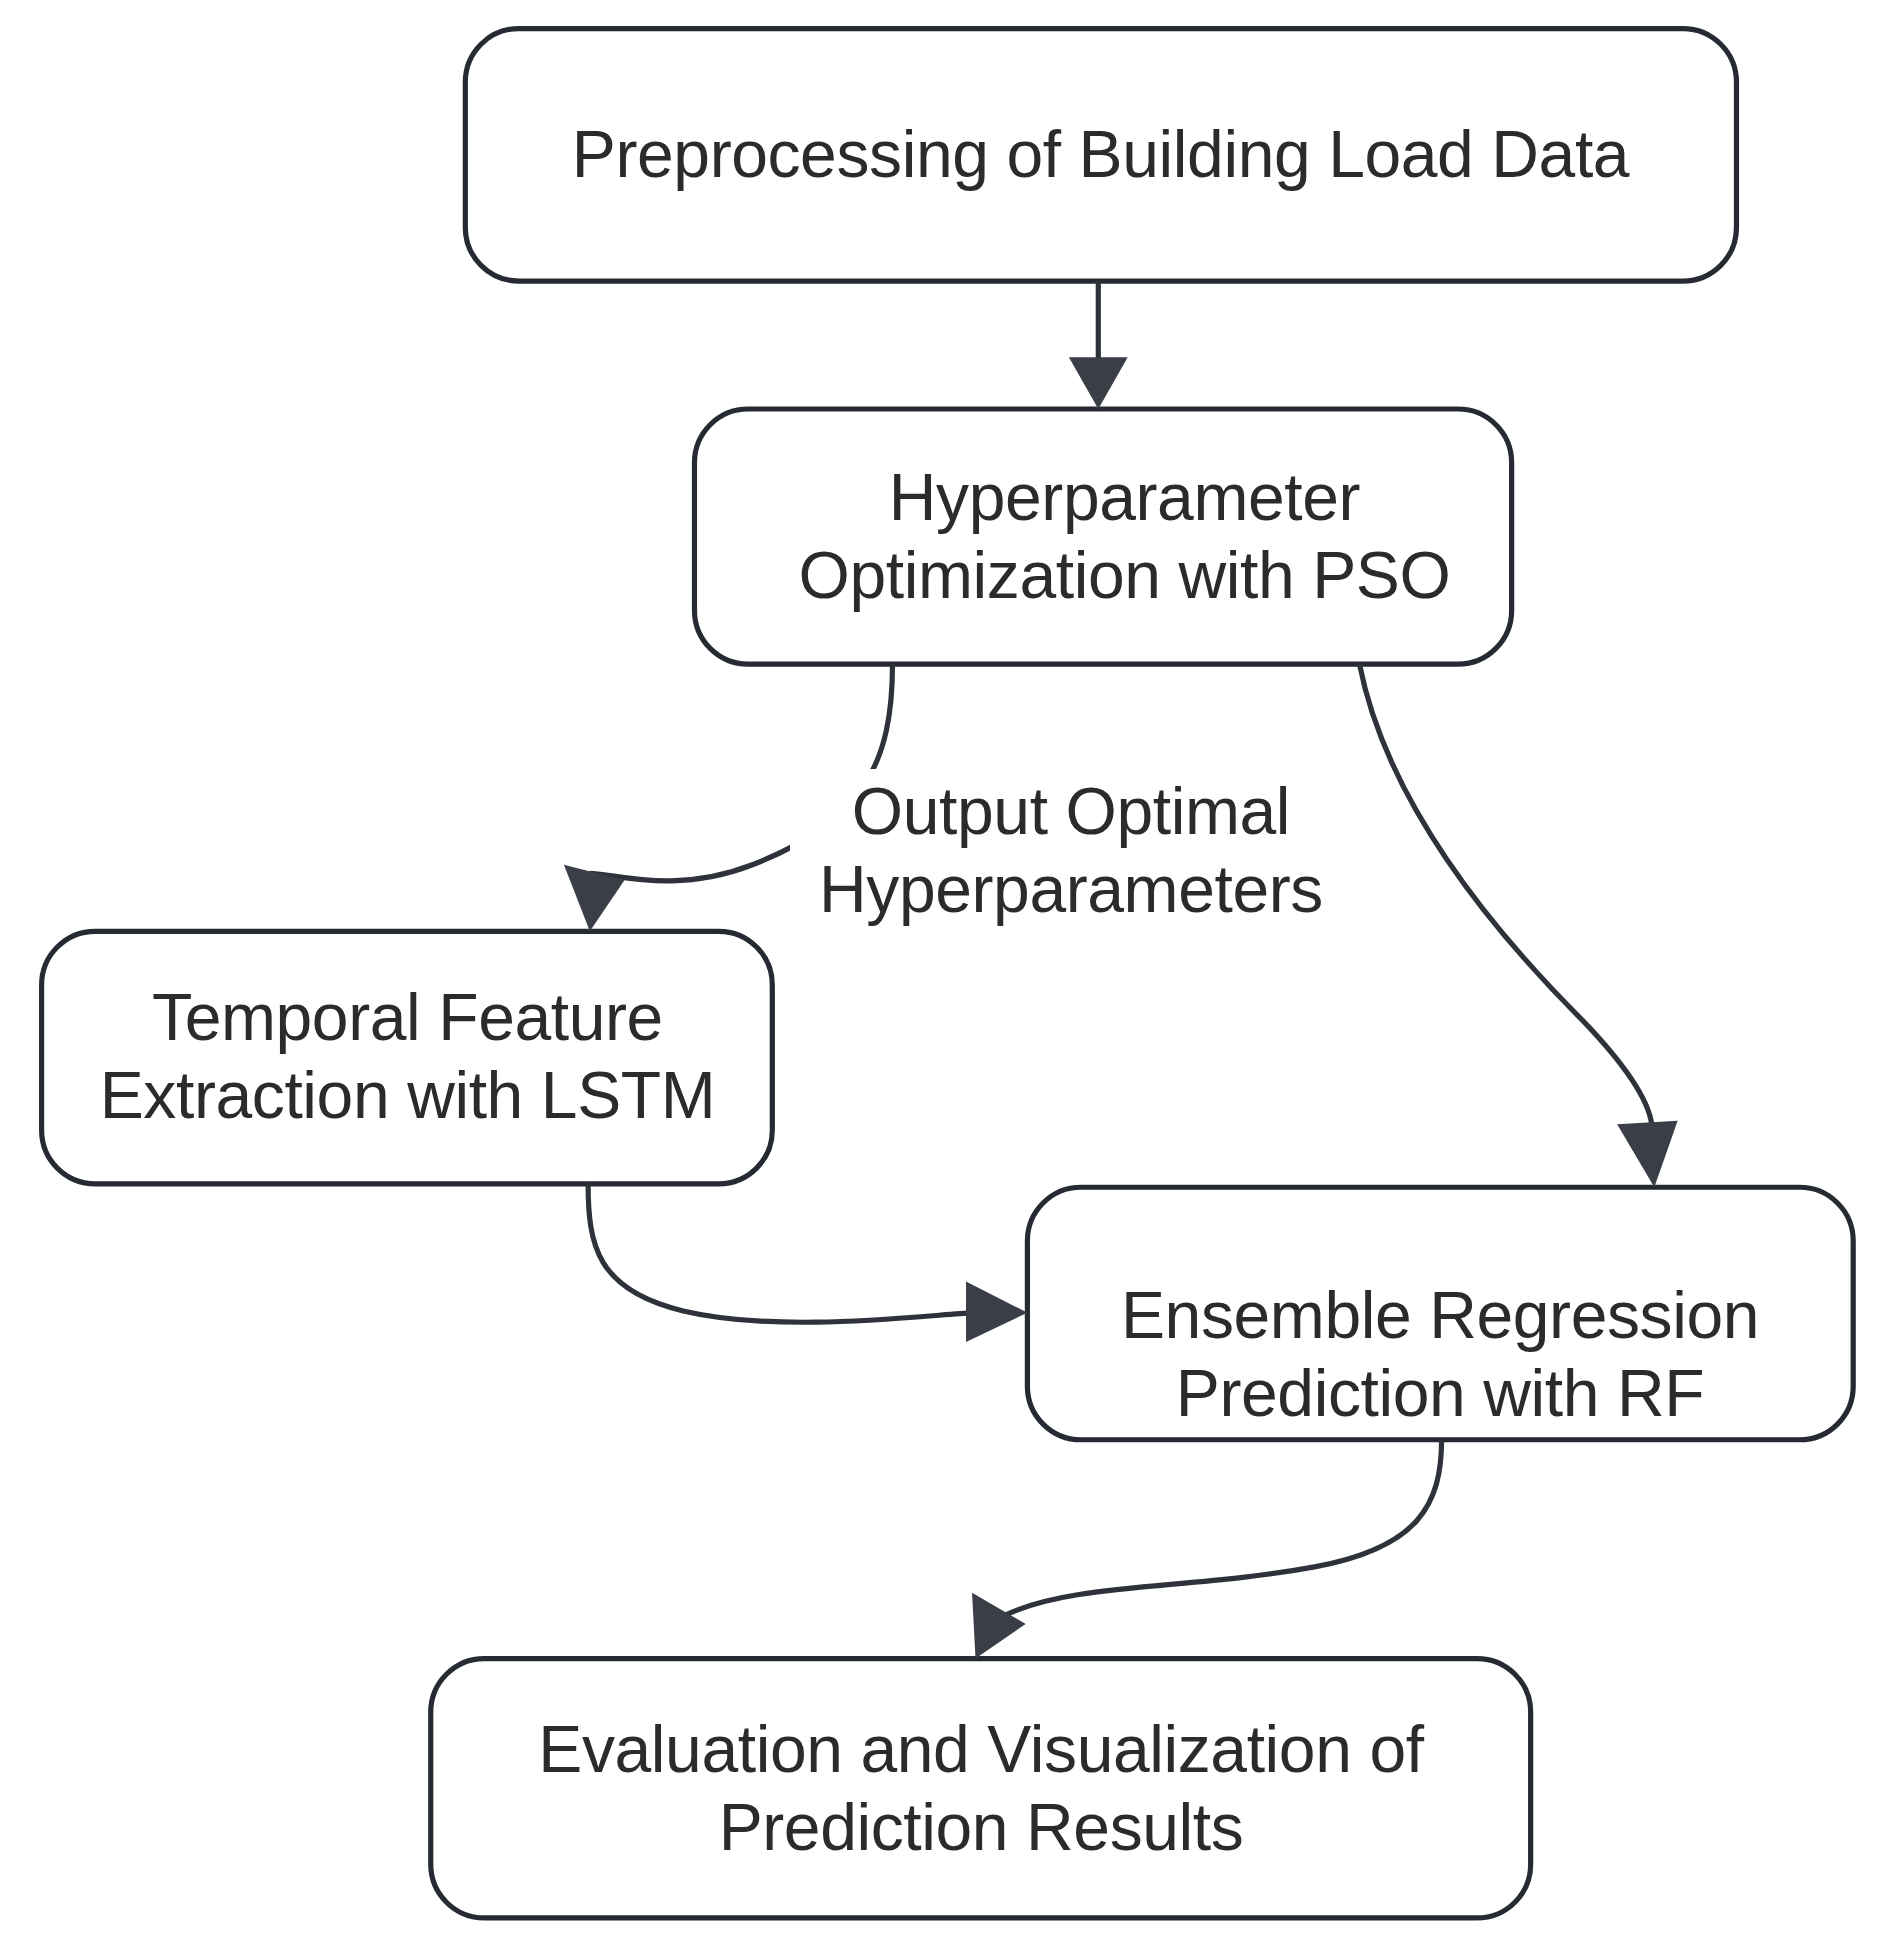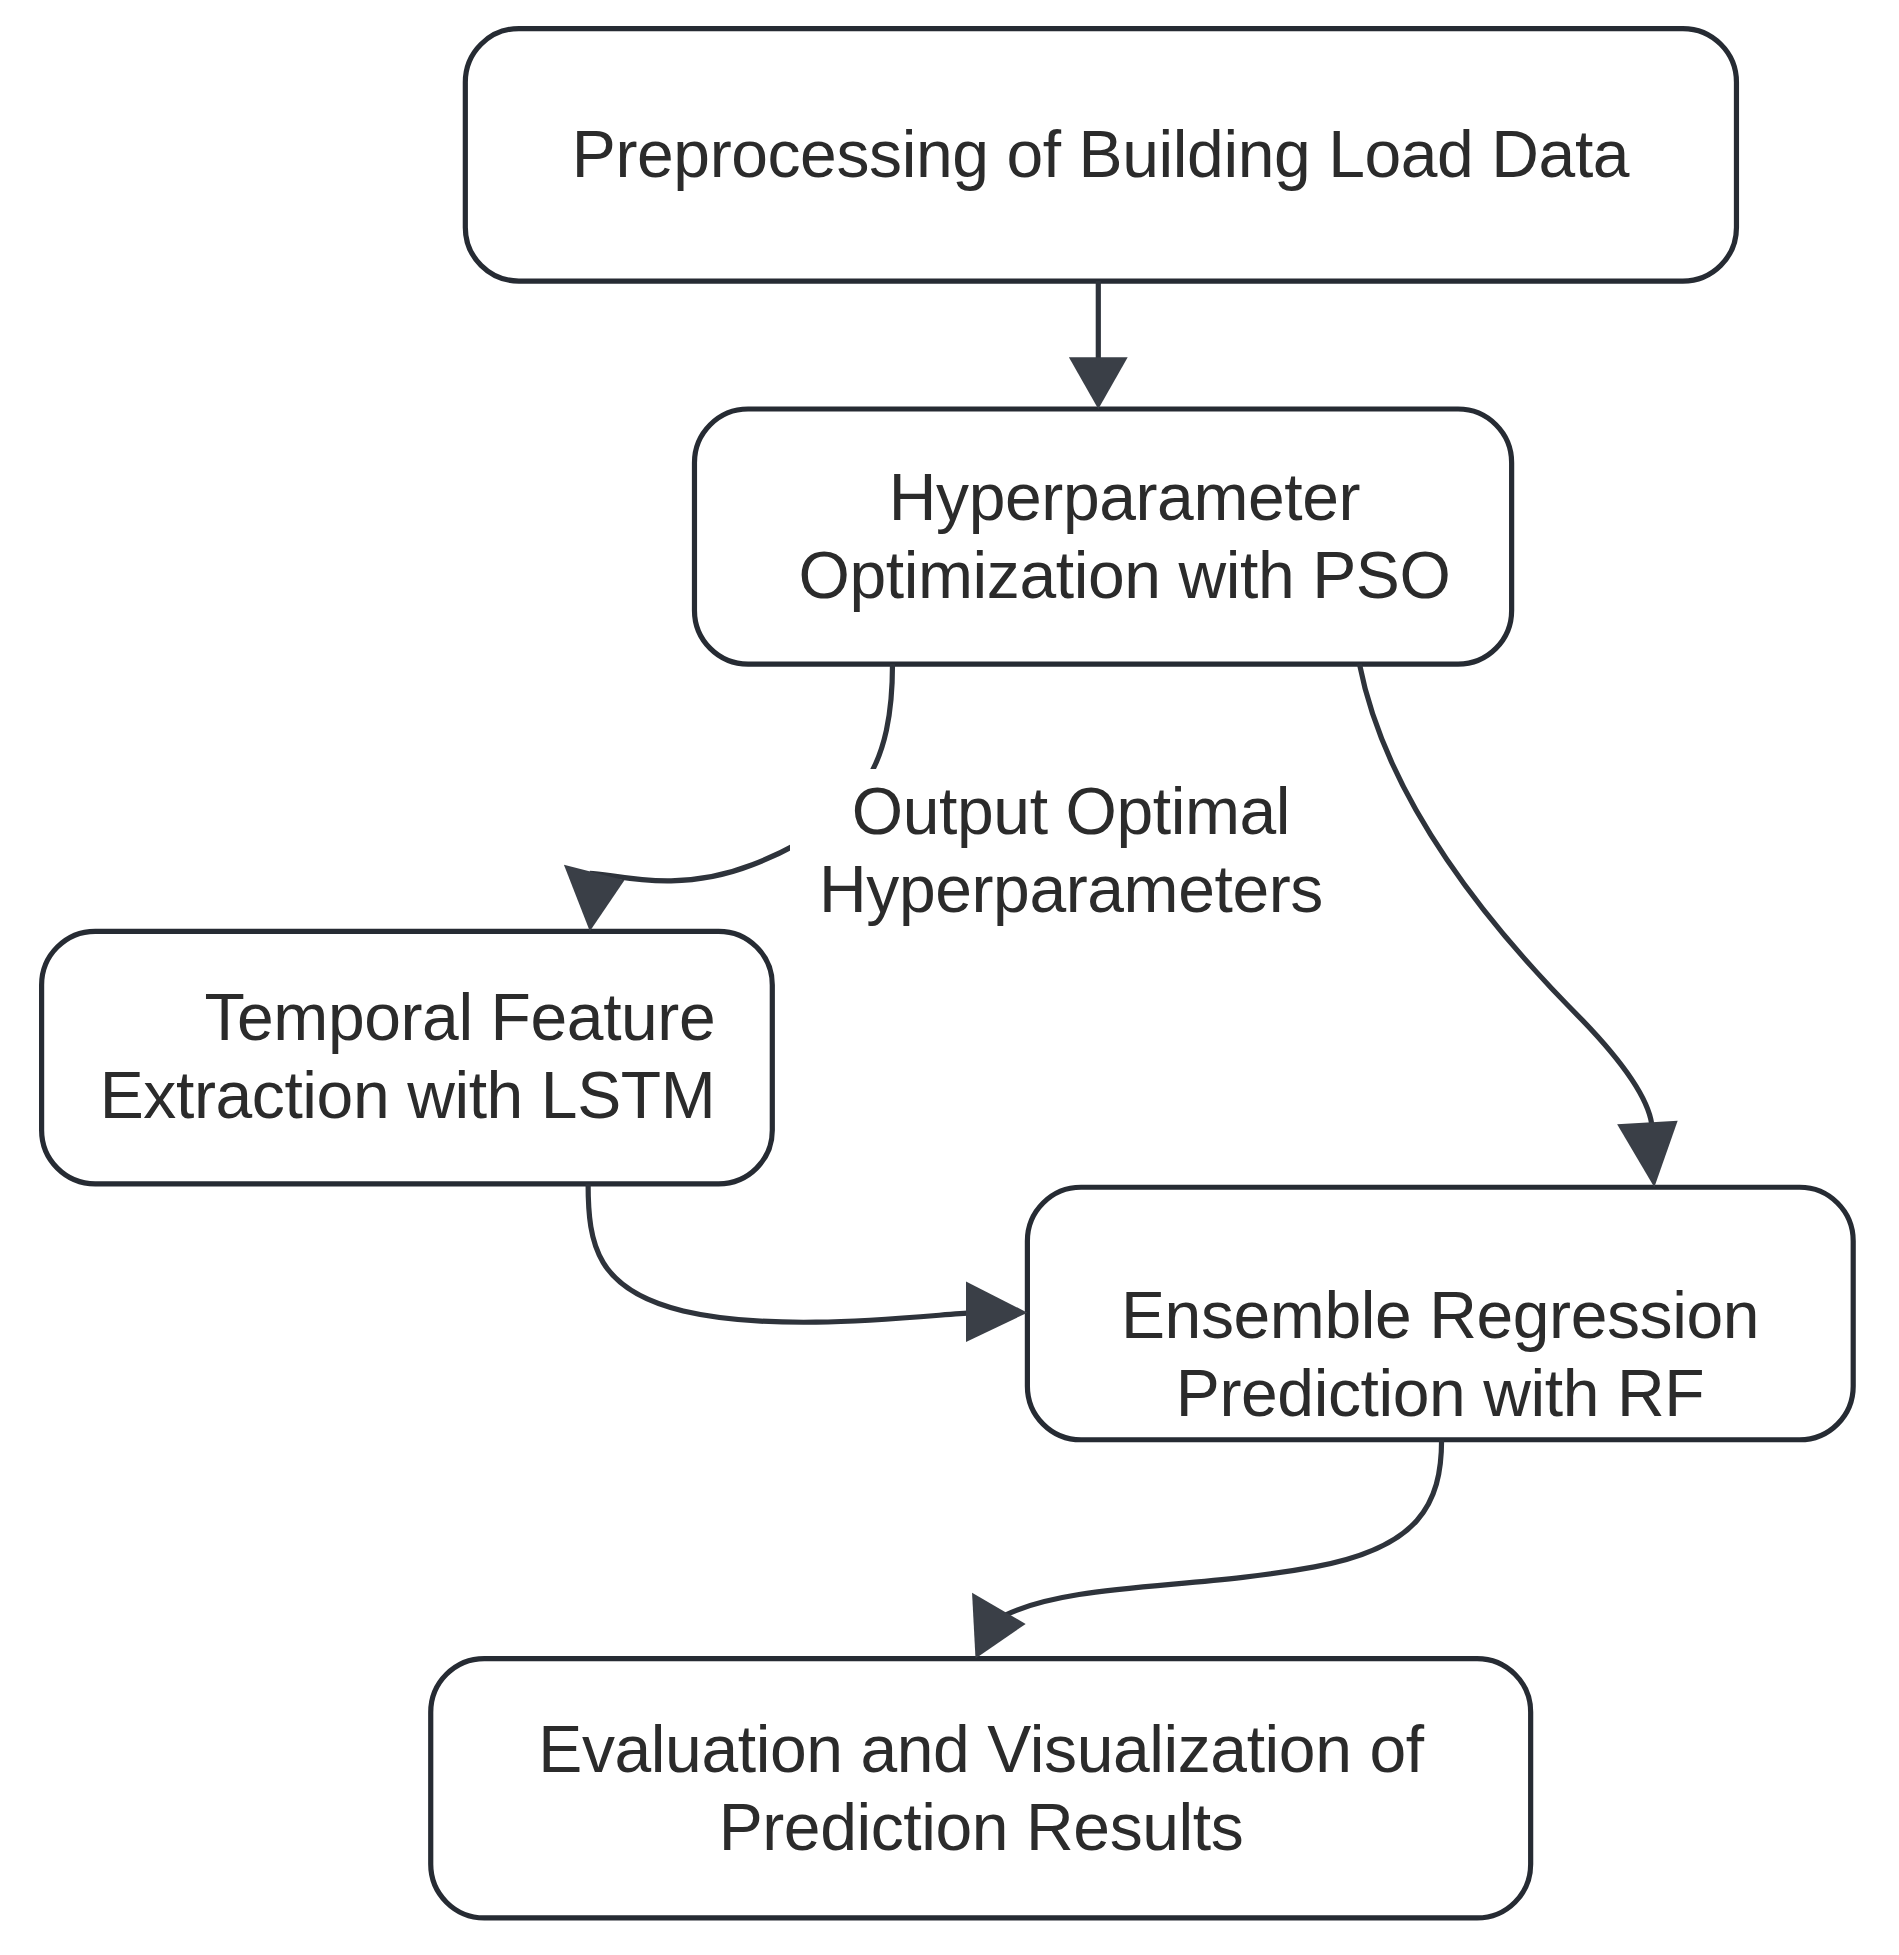--- a/index.html
+++ b/index.html
@@ -110,21 +110,21 @@
       <polygon class="arrow-head" points="1128,1918 1124,1842, 1186,1878"></polygon>
     </g>
 
   </svg>
 
   <div class="node-label" style="left:465px; top:28.5px; width:1271px; height:252px;">Preprocessing of Building Load Data</div>
 
   <div class="node-label" style="left:716px; top:409px; width:817px; height:255px;">Hyperparameter
 Optimization with PSO</div>
 
-  <div class="node-label" style="left:42px; top:931px; width:731px; height:252px;text-align:right;">Temporal Feature
+  <div class="node-label" style="left:42px; top:931px; width:731px; height:252px;">Temporal Feature
 Extraction with LSTM</div>
 
   <div class="node-label" style="left:1027px; top:1229px; width:826px; height:252px;">Ensemble Regression
 Prediction with RF</div>
 
   <div class="node-label" style="left:431px; top:1659px; width:1100px; height:259px;">Evaluation and Visualization of
 Prediction Results</div>
 
   <div class="edge-label" style="left:790px; top:757px; width:562px; height:164px;margin-top:12px;">Output Optimal
 Hyperparameters</div>

